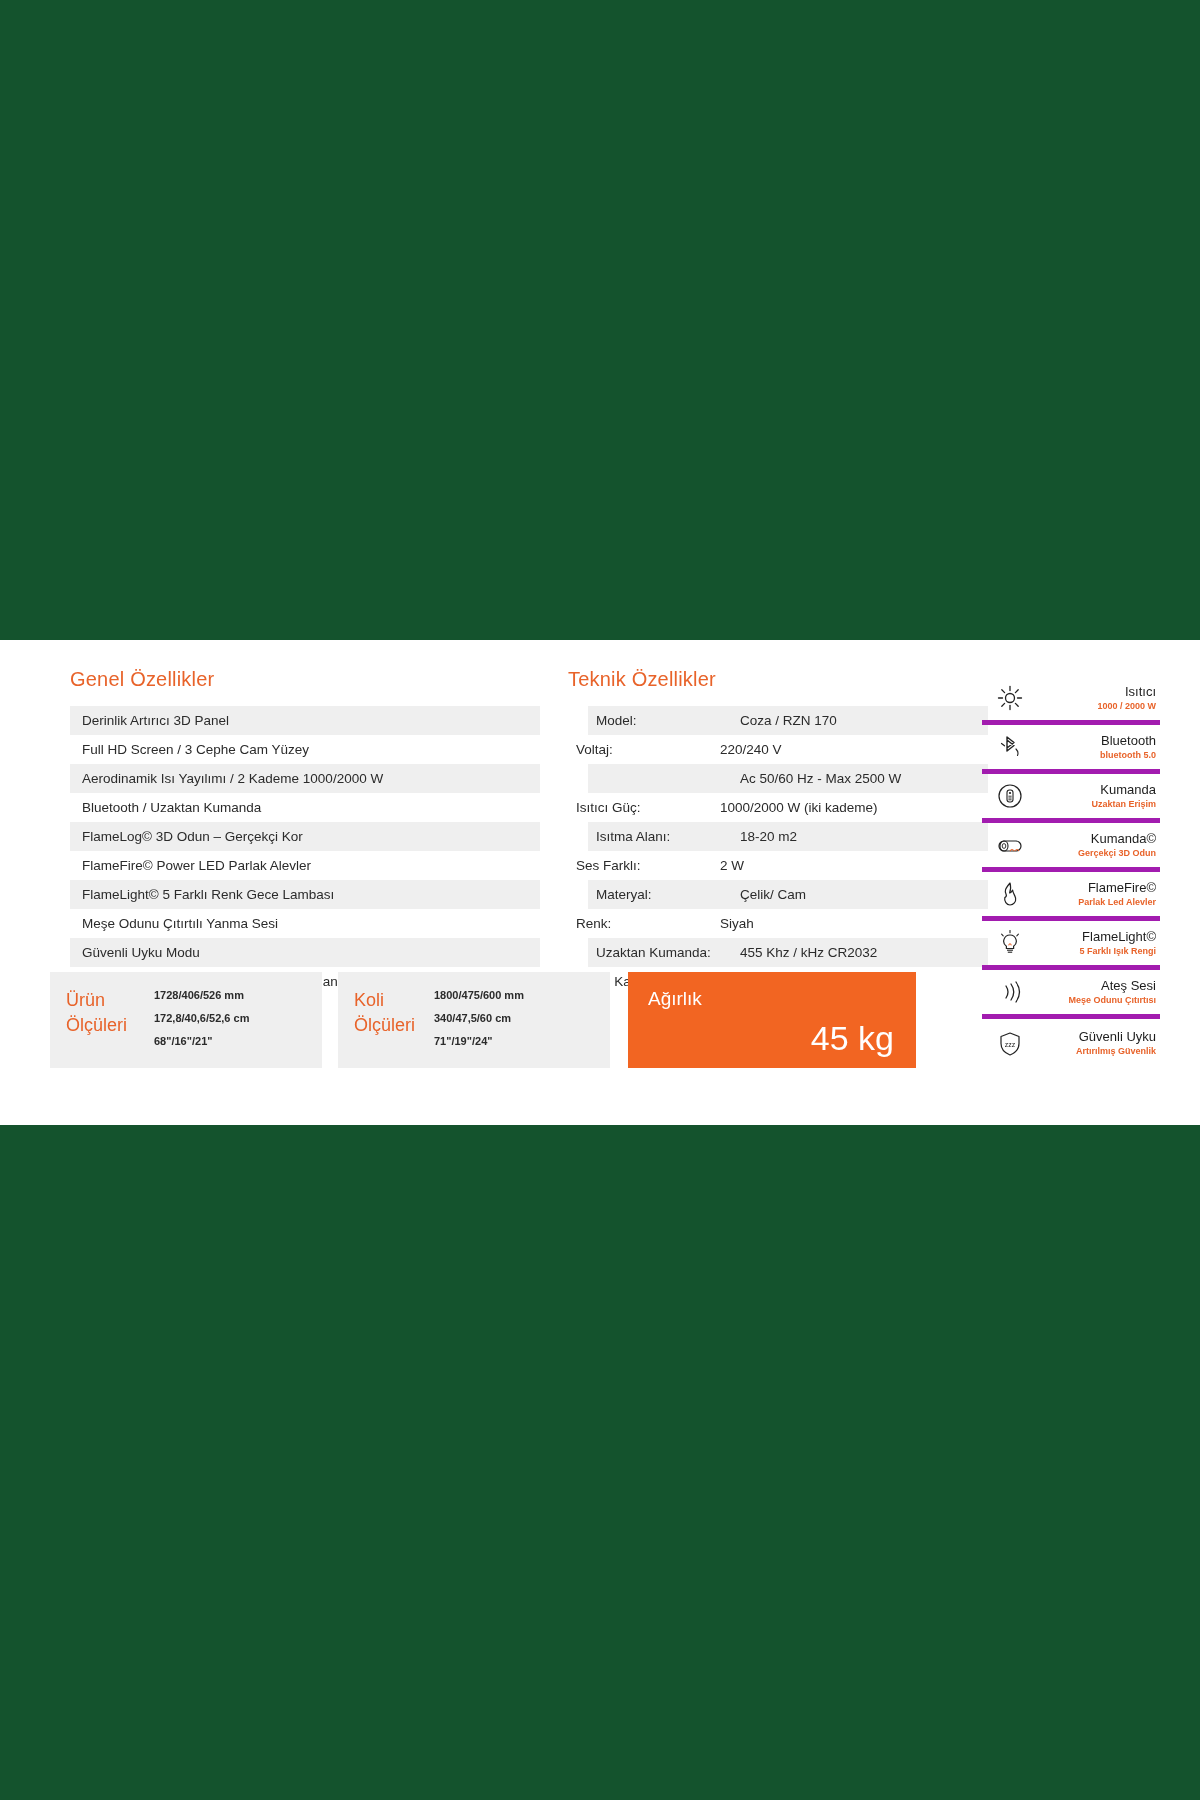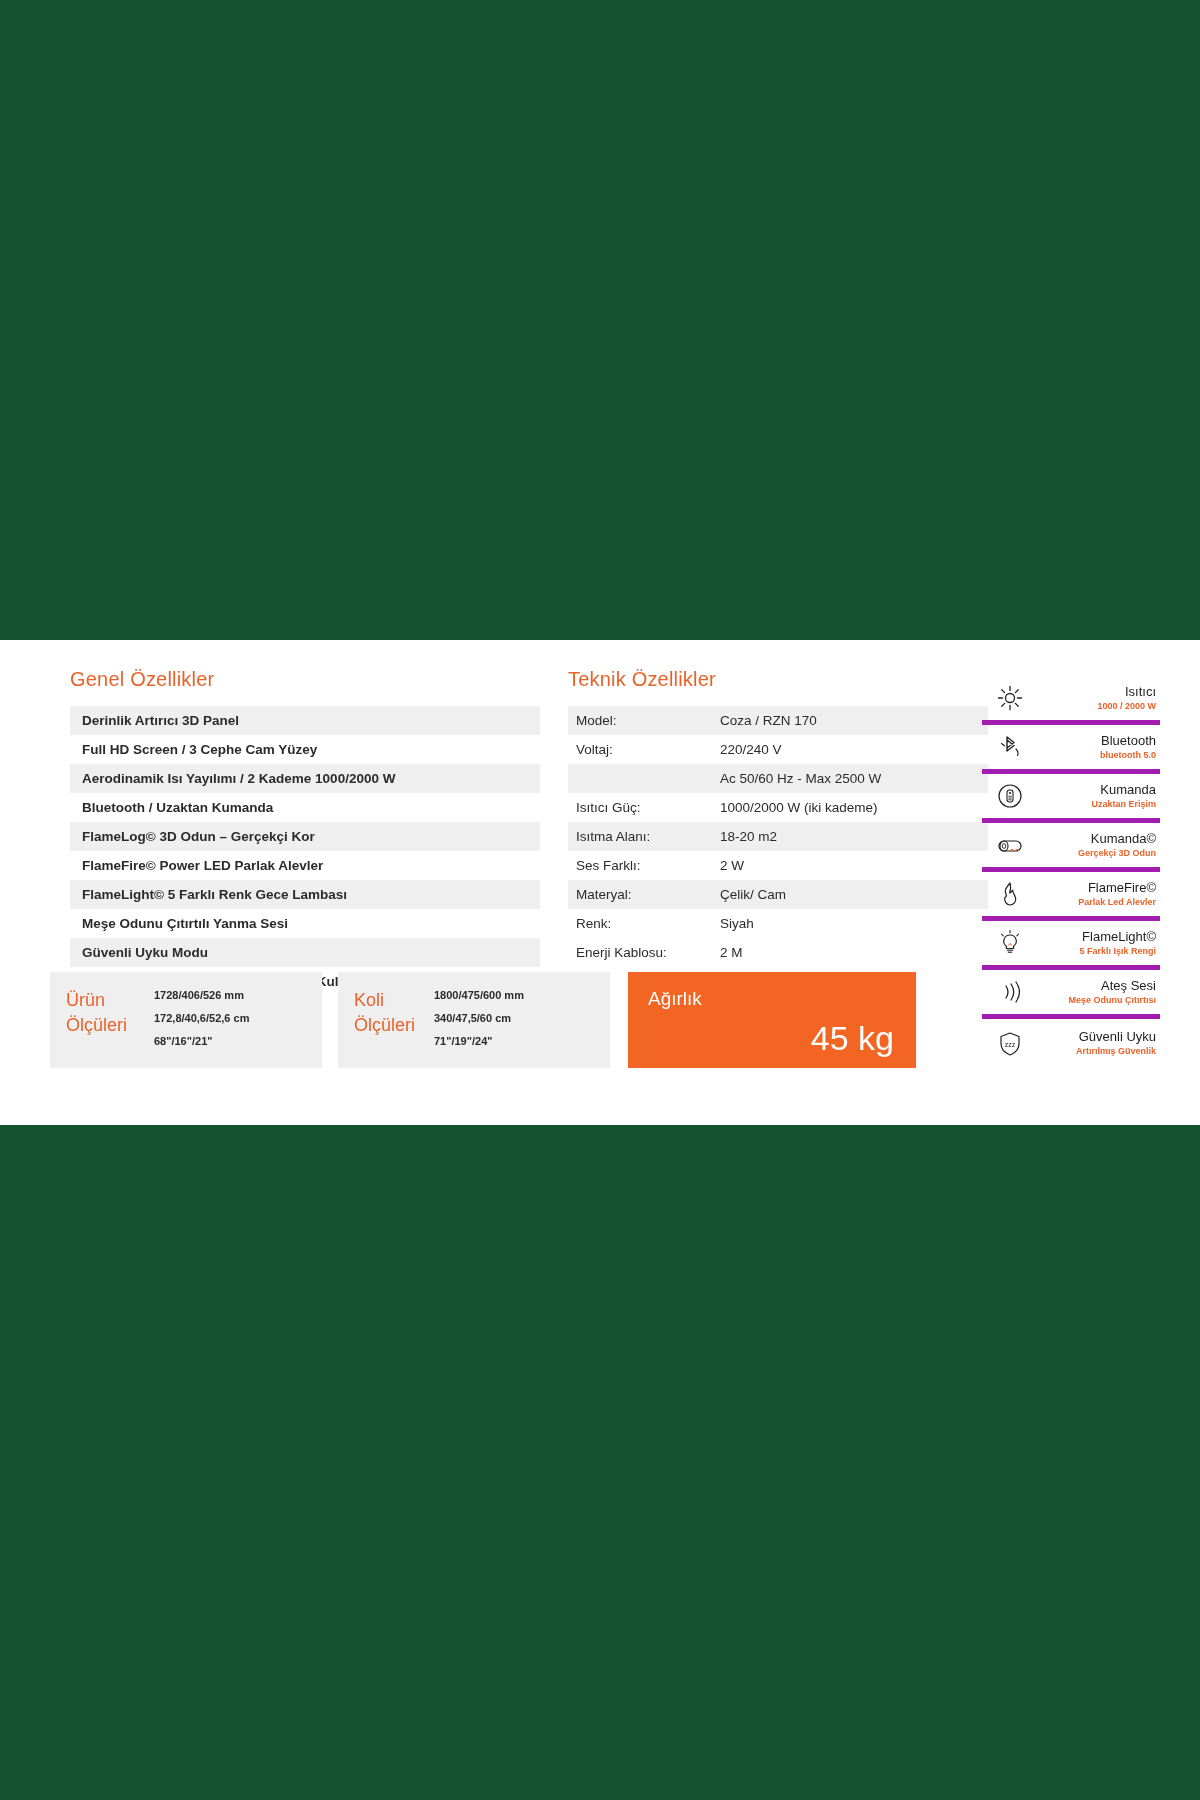--- a/index.html
+++ b/index.html
@@ -44,21 +44,20 @@
   }
   #genel-title { left: 20px;  top: 0px; }
   #teknik-title { left: 518px; top: 0px; }
 
   
   .gen-list {
     position: absolute;
     left: 20px;
     top: 38px;
     width: 470px;
-    font-weight: bold;
   }
   .gen-row {
     height: 29px;
     line-height: 29px;
     padding-left: 12px;
     font-size: 13.5px;
     color: #2b2b2b;
     box-sizing: border-box;
     white-space: nowrap;
     overflow: hidden;
@@ -75,21 +74,21 @@
   .tek-row {
     height: 29px;
     line-height: 29px;
     font-size: 13.5px;
     color: #2b2b2b;
     display: flex;
     box-sizing: border-box;
     white-space: nowrap;
     overflow: hidden;
   }
-  .tek-row.alt { background: #efefef; }
+  .tek-row.alt { background: #efefef; margin-left: 20px; }
   .tek-k { width: 152px; padding-left: 8px; box-sizing: border-box; }
   .tek-v { flex: 1; }
 
   
   .box {
     position: absolute;
     top: 304px;
     height: 96px;
     background: #efefef;
     box-sizing: border-box;
@@ -225,20 +224,24 @@
           <span class="tek-v">2 W</span>
         </div>
         <div class="tek-row alt">
           <span class="tek-k">Materyal:</span>
           <span class="tek-v">Çelik/ Cam</span>
         </div>
         <div class="tek-row">
           <span class="tek-k">Renk:</span>
           <span class="tek-v">Siyah</span>
         </div>
+        <div class="tek-row alt">
+          <span class="tek-k">Uzaktan Kumanda:</span>
+          <span class="tek-v">455 Khz / kHz CR2032</span>
+        </div>
         <div class="tek-row">
           <span class="tek-k">Enerji Kablosu:</span>
           <span class="tek-v">2 M</span>
         </div>
       </div>
 
       <div class="box" id="box-urun">
         <div class="box-label">
           <span>Ürün</span><br>
           <span>Ölçüleri</span>

